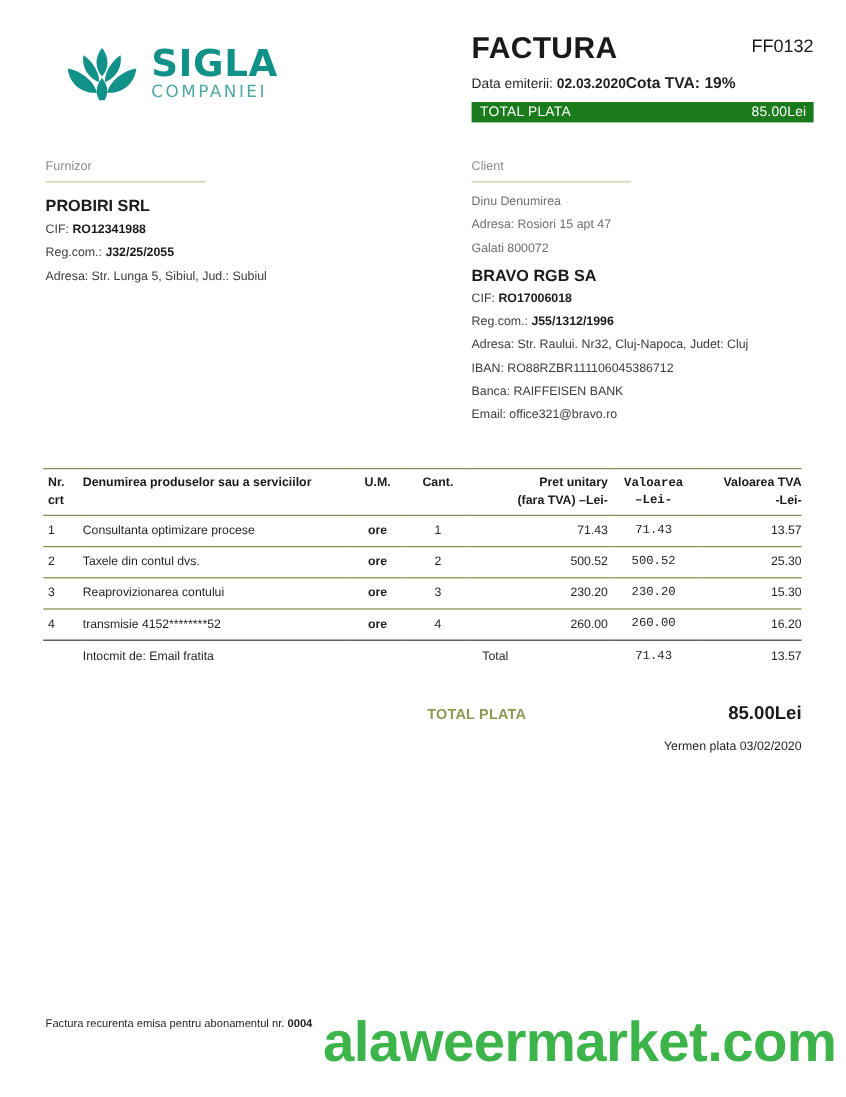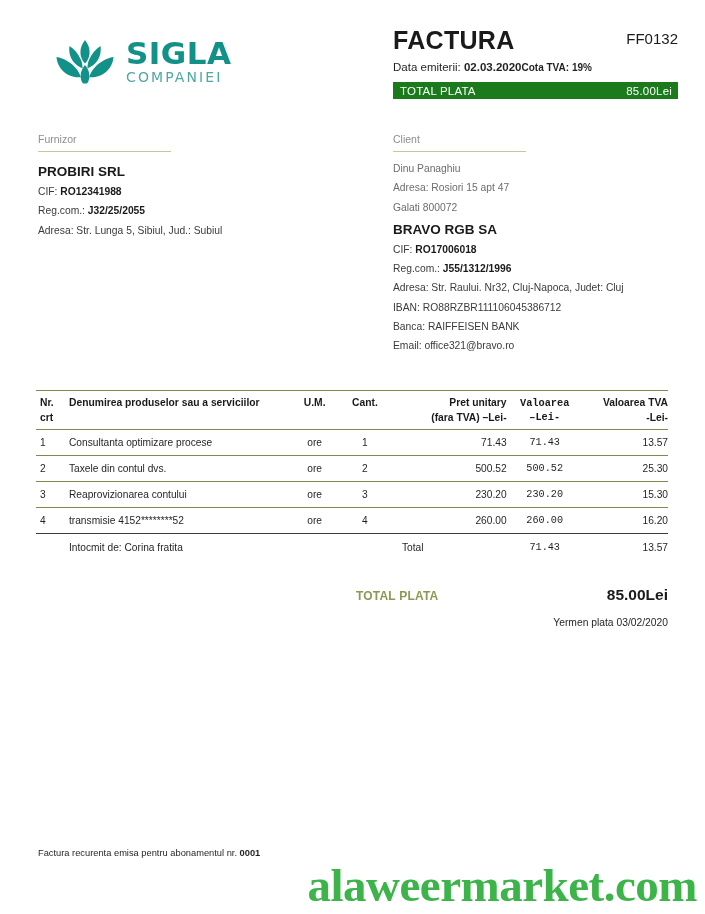--- a/index.html
+++ b/index.html
@@ -77,21 +77,21 @@
     padding-top: 3px;
   }
   .inv-second {
     display: flex;
     justify-content: flex-start;
     align-items: flex-end;
     margin-top: 8px;
   }
   .inv-date { font-size: 11.5px; color: #231f20; }
   .inv-date b { font-weight: bold; }
-  .inv-vat { font-size: 10px; font-weight: bold; text-align: right; }
+  .inv-vat { font-size: 13px; font-weight: bold; text-align: right; }
 
   .total-bar {
     margin-top: 9px;
     background: #1a7a1c;
     height: 17px;
     display: flex;
     align-items: center;
     justify-content: space-between;
     padding: 0 6px 0 7px;
     box-sizing: border-box;
@@ -166,21 +166,21 @@
   }
   .head-top { border-top: 1.6px solid #7d8a4e; }
   .row-line { border-top: 1.6px solid #7d8a4e; }
   .table tbody td {
     padding: 7px 0 7px 0;
     font-size: 10.2px;
     color: #231f20;
   }
   .c-nr { width: 30px; text-align: left; padding-left: 4px !important; }
   .c-den { width: 232px; text-align: left; }
-  .c-um { width: 48px; text-align: center; }
+  .c-um { width: 48px; text-align: center; font-weight: bold; }
   .c-cant { width: 56px; text-align: center; }
   .c-pret { width: 110px; text-align: right; }
   .c-val { width: 78px; text-align: center; font-family: Liberation Mono, monospace; }
   .c-tva { width: 88px; text-align: right; }
 
   .foot-row td {
     padding-top: 8px !important;
     font-size: 10.2px;
   }
   .foot-top { border-top: 1.4px solid #3a3a3a; }
@@ -224,29 +224,29 @@
     top: 848px;
     font-size: 9.3px;
     color: #231f20;
   }
   .footer-note b { font-weight: bold; }
 
   .watermark {
     position: absolute;
     left: 0;
     right: 0;
-    top: 862px;
+    top: 844px;
     text-align: right;
     padding-right: 8px;
     font-size: 47px;
     font-weight: bold;
     color: #3cb44a;
     letter-spacing: -0.5px;
     line-height: 1;
-    font-family: Liberation Serif, serif;
+    font-family: Liberation Sans, sans-serif;
   }
 </style>
 </head>
 <body>
 
 <div class="page">
 
   <div class="header">
 
     <div class="logo-wrap">
@@ -296,21 +296,21 @@
     <div class="party-line">
       <span>Reg.com.:</span>
       <b>J32/25/2055</b>
     </div>
     <div class="party-line">Adresa: Str. Lunga 5, Sibiul, Jud.: Subiul</div>
   </div>
 
   <div class="party party-client">
     <div class="party-label">Client</div>
     <div class="party-rule wide"></div>
-    <div class="party-line muted">Dinu Panaghiu</div>
+    <div class="party-line muted">Dinu Denumirea</div>
     <div class="party-line muted">Adresa: Rosiori 15 apt 47</div>
     <div class="party-line muted">Galati 800072</div>
     <div class="party-name">BRAVO RGB SA</div>
     <div class="party-line">
       <span>CIF:</span>
       <b>RO17006018</b>
     </div>
     <div class="party-line">
       <span>Reg.com.:</span>
       <b>J55/1312/1996</b>
@@ -374,36 +374,36 @@
         <td class="c-nr">4</td>
         <td class="c-den">transmisie 4152********52</td>
         <td class="c-um">ore</td>
         <td class="c-cant">4</td>
         <td class="c-pret">260.00</td>
         <td class="c-val">260.00</td>
         <td class="c-tva">16.20</td>
       </tr>
       <tr class="foot-row">
         <td class="c-nr foot-top"></td>
-        <td class="c-den foot-top">Intocmit de: Corina fratita</td>
+        <td class="c-den foot-top">Intocmit de: Email fratita</td>
         <td class="c-um foot-top"></td>
         <td class="c-cant foot-top"></td>
         <td class="c-pret foot-top foot-total">Total</td>
         <td class="c-val foot-top">71.43</td>
         <td class="c-tva foot-top">13.57</td>
       </tr>
     </tbody>
   </table>
 
   <div class="grand">
     <div class="grand-label">TOTAL PLATA</div>
     <div class="grand-value">85.00Lei</div>
   </div>
   <div class="term">Yermen plata 03/02/2020</div>
 
   <div class="footer-note">
     <span>Factura recurenta emisa pentru abonamentul nr.</span>
-    <b>0001</b>
+    <b>0004</b>
   </div>
 
   <div class="watermark">alaweermarket.com</div>
 
 </div>
 
 </body></html>

